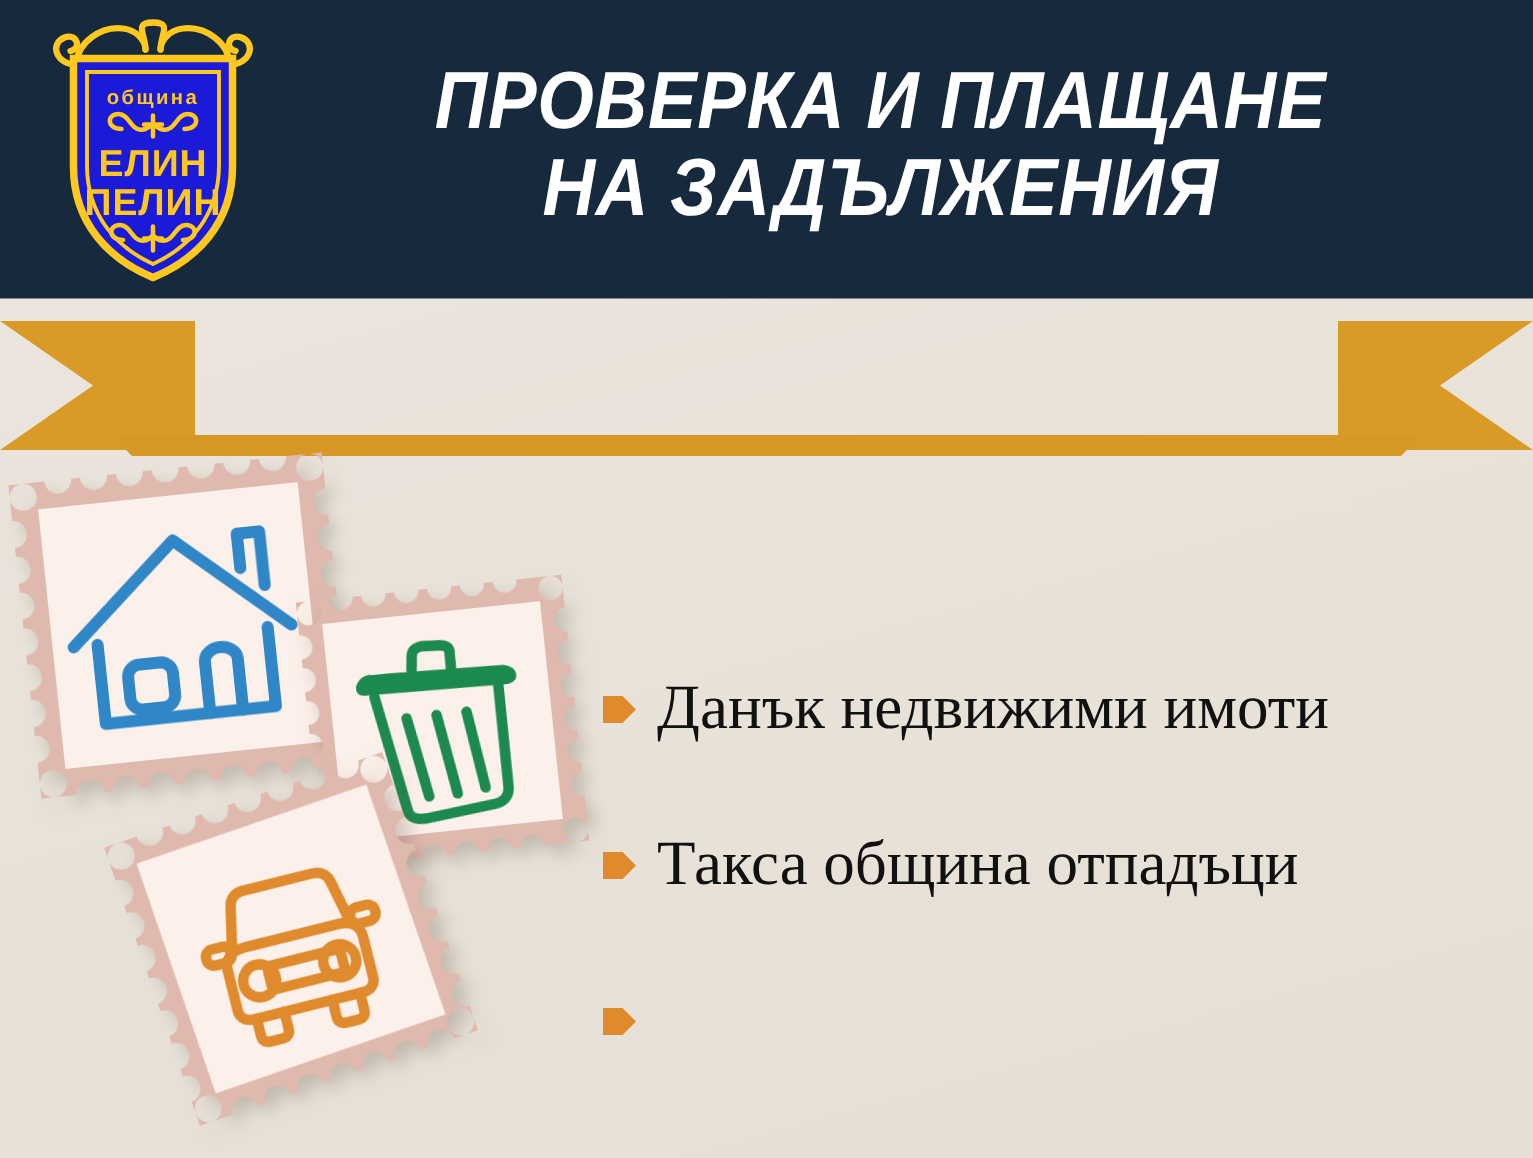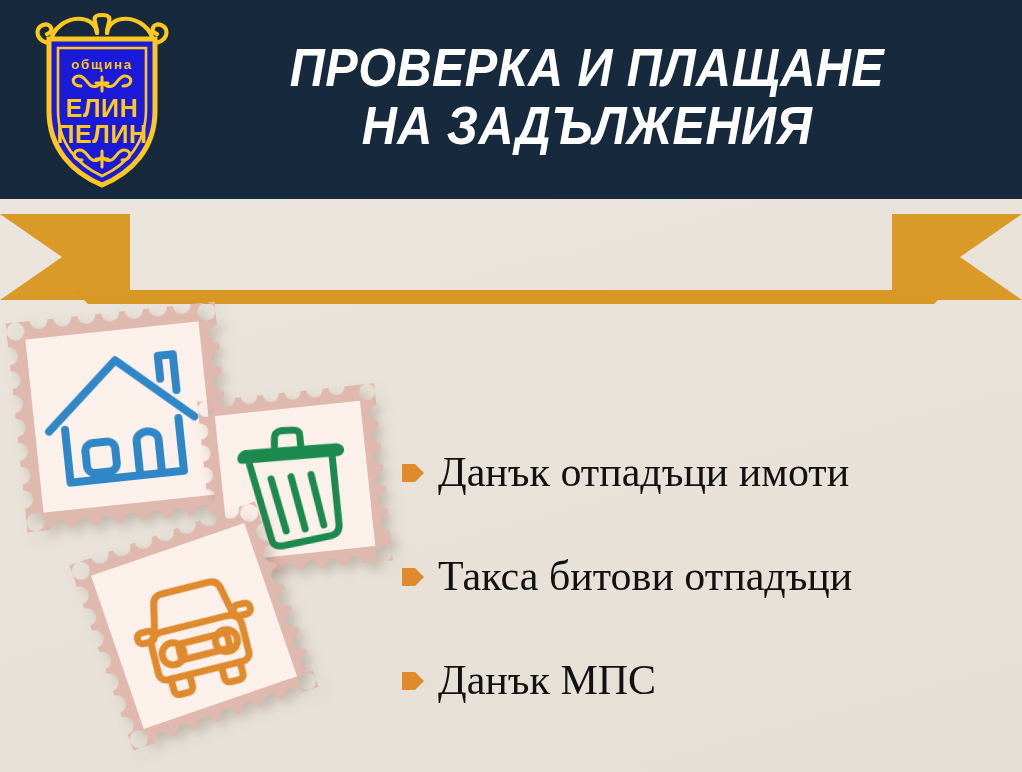--- a/index.html
+++ b/index.html
@@ -363,32 +363,31 @@
       </g>
     </svg>
   </div>
 
   <div id="list">
 
     <div class="list-item">
       <svg class="bullet" viewBox="0 0 26 26">
         <path d="M2 4 L15 4 L24 13 L15 22 L2 22 Z" fill="#e08a2e"></path>
       </svg>
-      <span class="list-label">Данък отпадъци имоти</span>
+      <span class="list-label">Данък недвижими имоти</span>
     </div>
 
     <div class="list-item">
       <svg class="bullet" viewBox="0 0 26 26">
         <path d="M2 4 L15 4 L24 13 L15 22 L2 22 Z" fill="#e08a2e"></path>
       </svg>
-      <span class="list-label">Такса битови отпадъци</span>
+      <span class="list-label">Такса община отпадъци</span>
     </div>
 
     <div class="list-item">
       <svg class="bullet" viewBox="0 0 26 26">
         <path d="M2 4 L15 4 L24 13 L15 22 L2 22 Z" fill="#e08a2e"></path>
       </svg>
-      <span class="list-label">Данък МПС</span>
     </div>
 
   </div>
 
 </div>
 
 </body></html>

